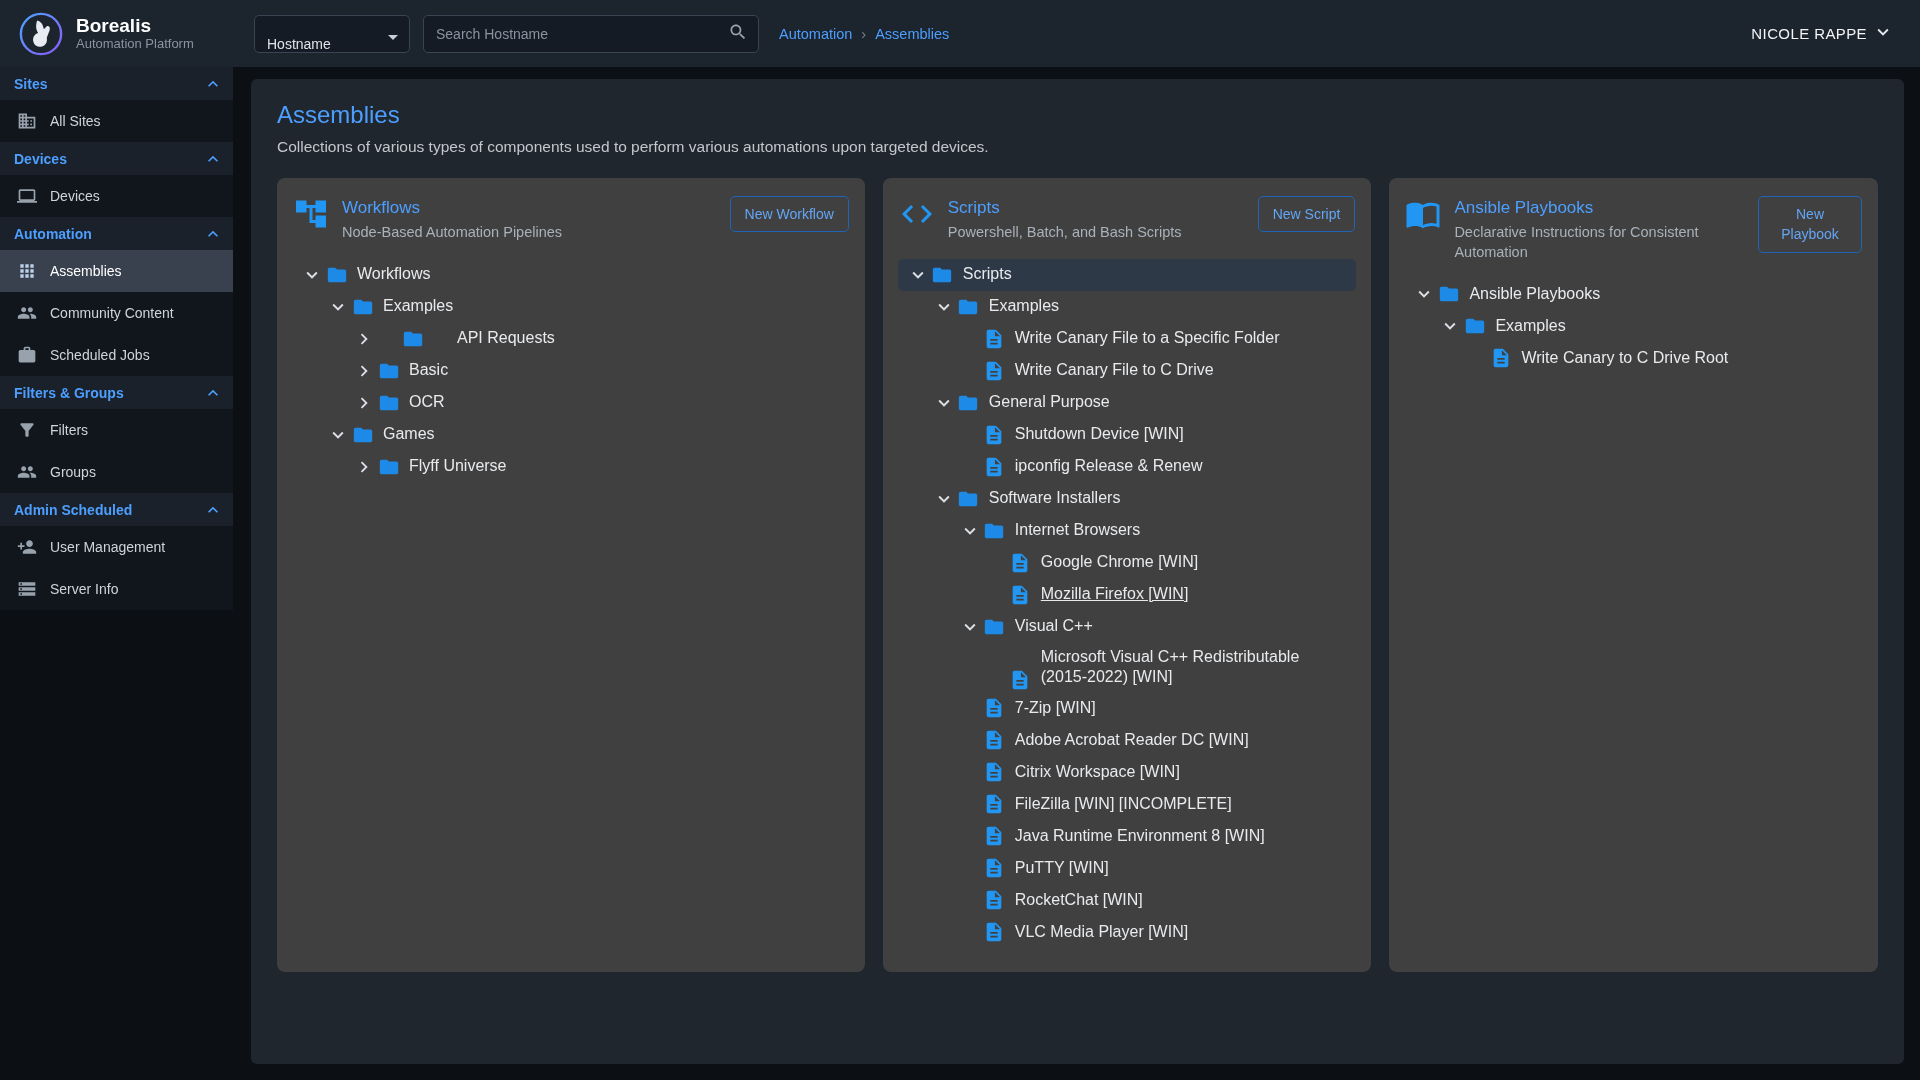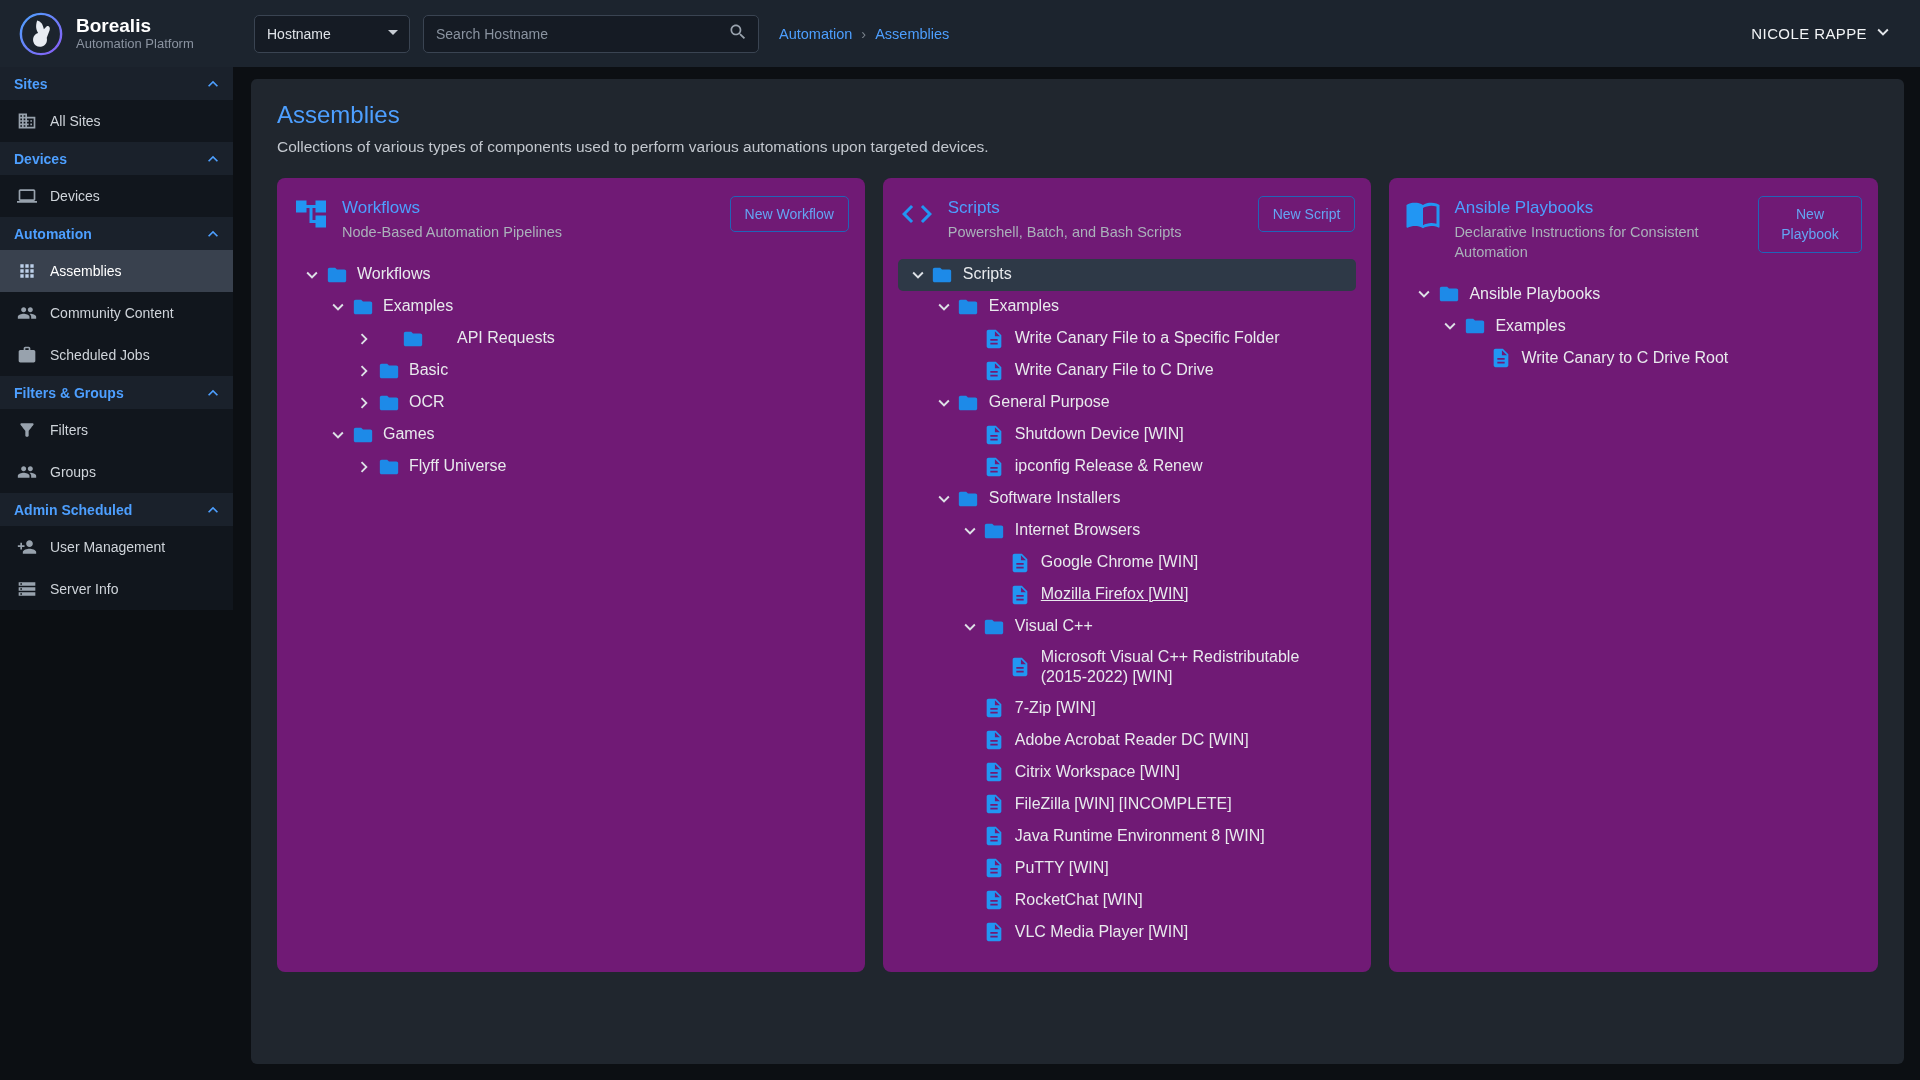--- a/index.html
+++ b/index.html
@@ -10,21 +10,21 @@
     color: #e8eaed;
   }
 
   
   .header { height: 67px; background: #1c242e; display: flex; align-items: center; padding: 0 26px 0 18px; }
   .brand { display: flex; align-items: center; gap: 12px; width: 222px; flex-shrink: 0; }
   .brand-text { line-height: 1.15; }
   .brand-name { font-size: 19px; font-weight: bold; color: #ffffff; }
   .brand-sub { font-size: 13px; color: #8a93a0; }
   .host-select { width: 156px; height: 38px; background: #151b24; border: 1px solid #3a4452; border-radius: 5px;
-    display: flex; align-items: center; justify-content: space-between; padding: 0 4px 0 12px; font-size: 14px; color: #dfe3e8;
+    display: flex; align-items: flex-end; justify-content: space-between; padding: 0 4px 0 12px; font-size: 14px; color: #dfe3e8;
     cursor: pointer; margin-left: 14px; flex-shrink: 0; }
   .host-select .icon svg { width: 24px; height: 24px; fill: #c7cdd4; }
   .searchbox { width: 336px; height: 38px; background: #151b24; border: 1px solid #3a4452; border-radius: 5px;
     display: flex; align-items: center; padding: 0 10px 0 12px; margin-left: 13px; flex-shrink: 0; }
   .searchbox input { flex: 1; background: transparent; border: 0; outline: 0; color: #dfe3e8; font-size: 14px; font-family: inherit; min-width: 0; }
   .searchbox input::placeholder { color: #8a93a0; }
   .searchbox .icon svg { width: 20px; height: 20px; fill: #9aa3ae; }
   .breadcrumb { display: flex; align-items: center; gap: 9px; font-size: 14.5px; margin-left: 20px; }
   .crumb { color: #4d9fff; cursor: pointer; }
   .crumb-sep { color: #7a828c; }
@@ -47,21 +47,21 @@
   .sb-item.active { background: #39414e; color: #ffffff; }
   .sb-item.active .icon svg { fill: #bdd0e9; }
 
   
   .main { flex: 1; padding: 12px 16px 0 18px; }
   .panel { background: #20262e; border-radius: 6px; min-height: 985px; padding: 22px 26px; }
   .page-title { color: #4d9fff; font-size: 24px; font-weight: normal; }
   .page-desc { color: #c2c7ce; font-size: 15.5px; margin-top: 9px; }
   .cards-row { display: flex; gap: 18px; margin-top: 22px; align-items: stretch; }
 
-  .card { background: #701a75; border-radius: 8px; padding-bottom: 16px; min-width: 0; }
+  .card { background: #404040; border-radius: 8px; padding-bottom: 16px; min-width: 0; }
   .card-0 { flex: 486 1 0; }
   .card-1 { flex: 404 1 0; }
   .card-2 { flex: 404 1 0; }
   .card-head { display: flex; align-items: flex-start; gap: 13px; padding: 18px 16px 12px; }
   .card-icon { flex-shrink: 0; display: flex; }
   .card-icon svg { width: 36px; height: 36px; fill: #2196f3; }
   .card-head-text { flex: 1; min-width: 0; padding-top: 2px; }
   .card-title { color: #4d9fff; font-size: 17px; }
   .card-subtitle { color: #aab1ba; font-size: 14.5px; margin-top: 5px; line-height: 1.35; }
   .card-btn { background: transparent; border: 1px solid #2064b8; color: #64a5f4; font-size: 14px; font-family: inherit;
@@ -496,21 +496,21 @@
                     <path d="M16.59 8.59 12 13.17 7.41 8.59 6 10l6 6 6-6z"></path>
                   </svg>
                 </span>
                 <span class="icon tree-icon">
                   <svg viewBox="0 0 24 24">
                     <path d="M10 4H4c-1.1 0-2 .9-2 2v12c0 1.1.9 2 2 2h16c1.1 0 2-.9 2-2V8c0-1.1-.9-2-2-2h-8l-2-2z"></path>
                   </svg>
                 </span>
                 <span class="tree-label">Visual C++</span>
               </div>
-              <div class="tree-row file" style="padding-left: 86px;">
+              <div class="tree-row file" style="padding-left: 86px; align-items: flex-end;">
                 <span class="tree-chev"></span>
                 <span class="icon tree-icon">
                   <svg viewBox="0 0 24 24">
                     <path d="M14 2H6c-1.1 0-2 .9-2 2v16c0 1.1.9 2 2 2h12c1.1 0 2-.9 2-2V8l-6-6zM16 18H8v-2h8v2zm0-4H8v-2h8v2zm-3-5V3.5L18.5 9H13z"></path>
                   </svg>
                 </span>
                 <span class="tree-label">Microsoft Visual C++ Redistributable (2015-2022) [WIN]</span>
               </div>
               <div class="tree-row file" style="padding-left: 60px;">
                 <span class="tree-chev"></span>

